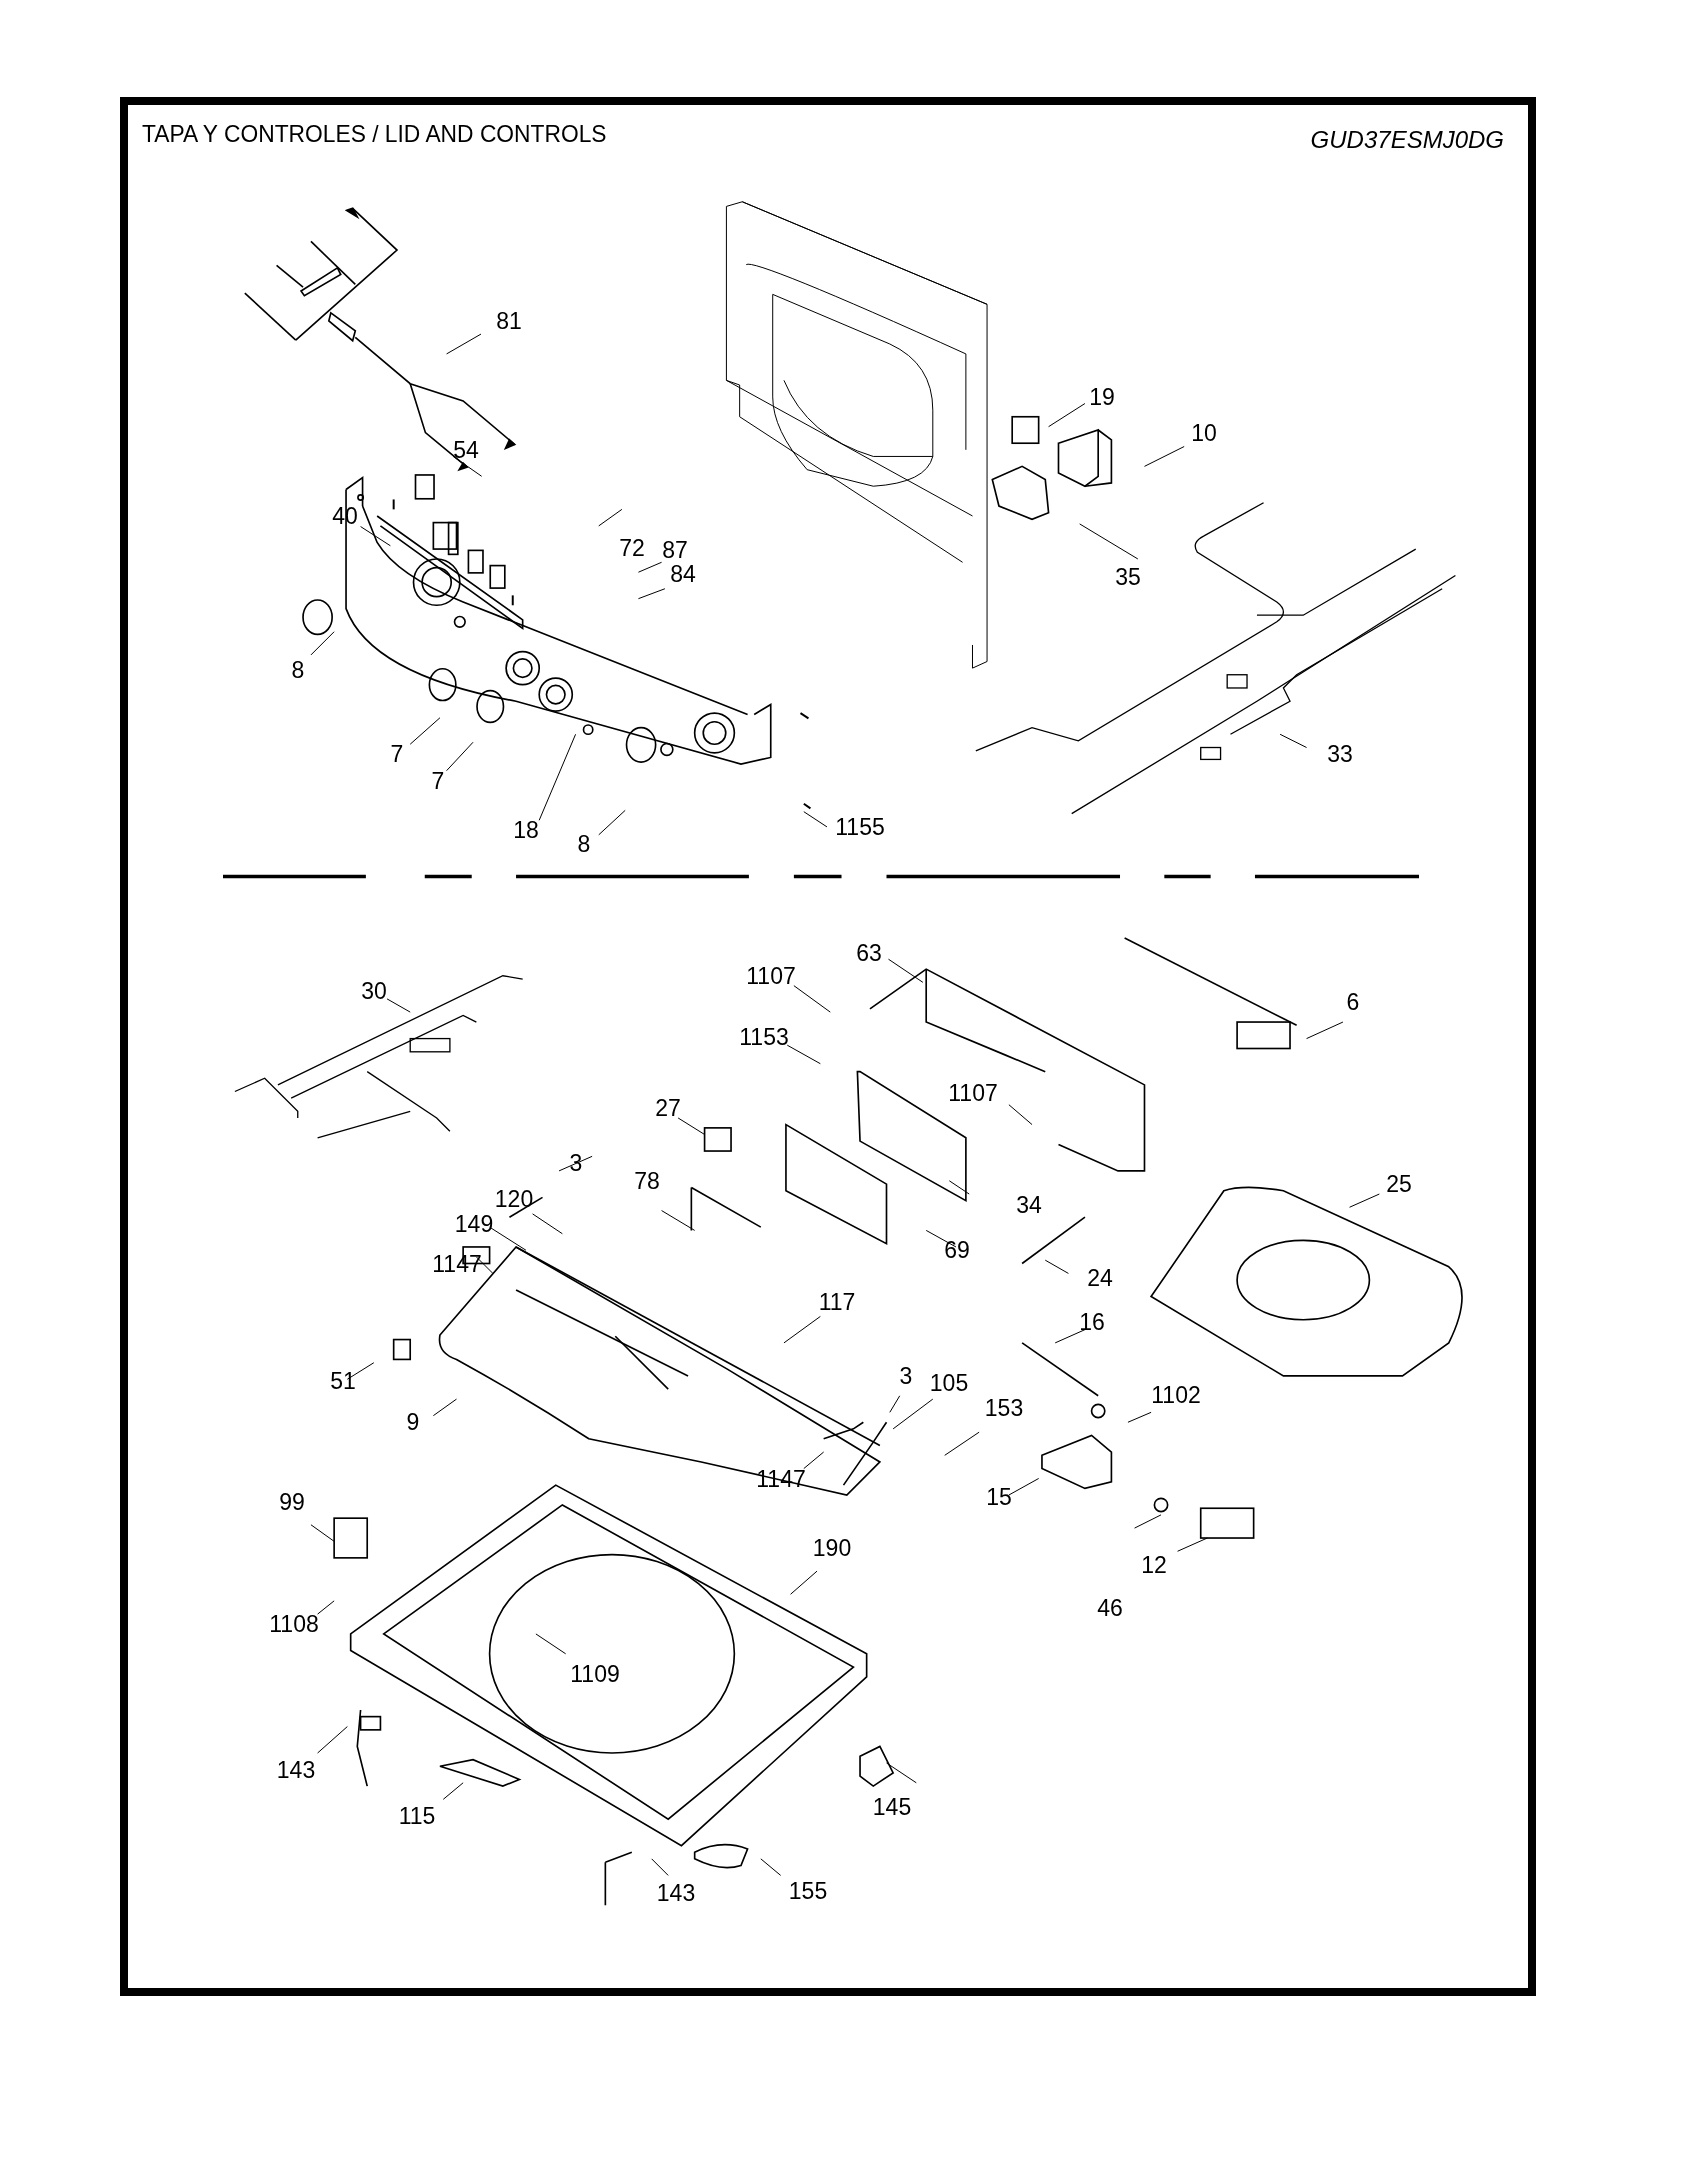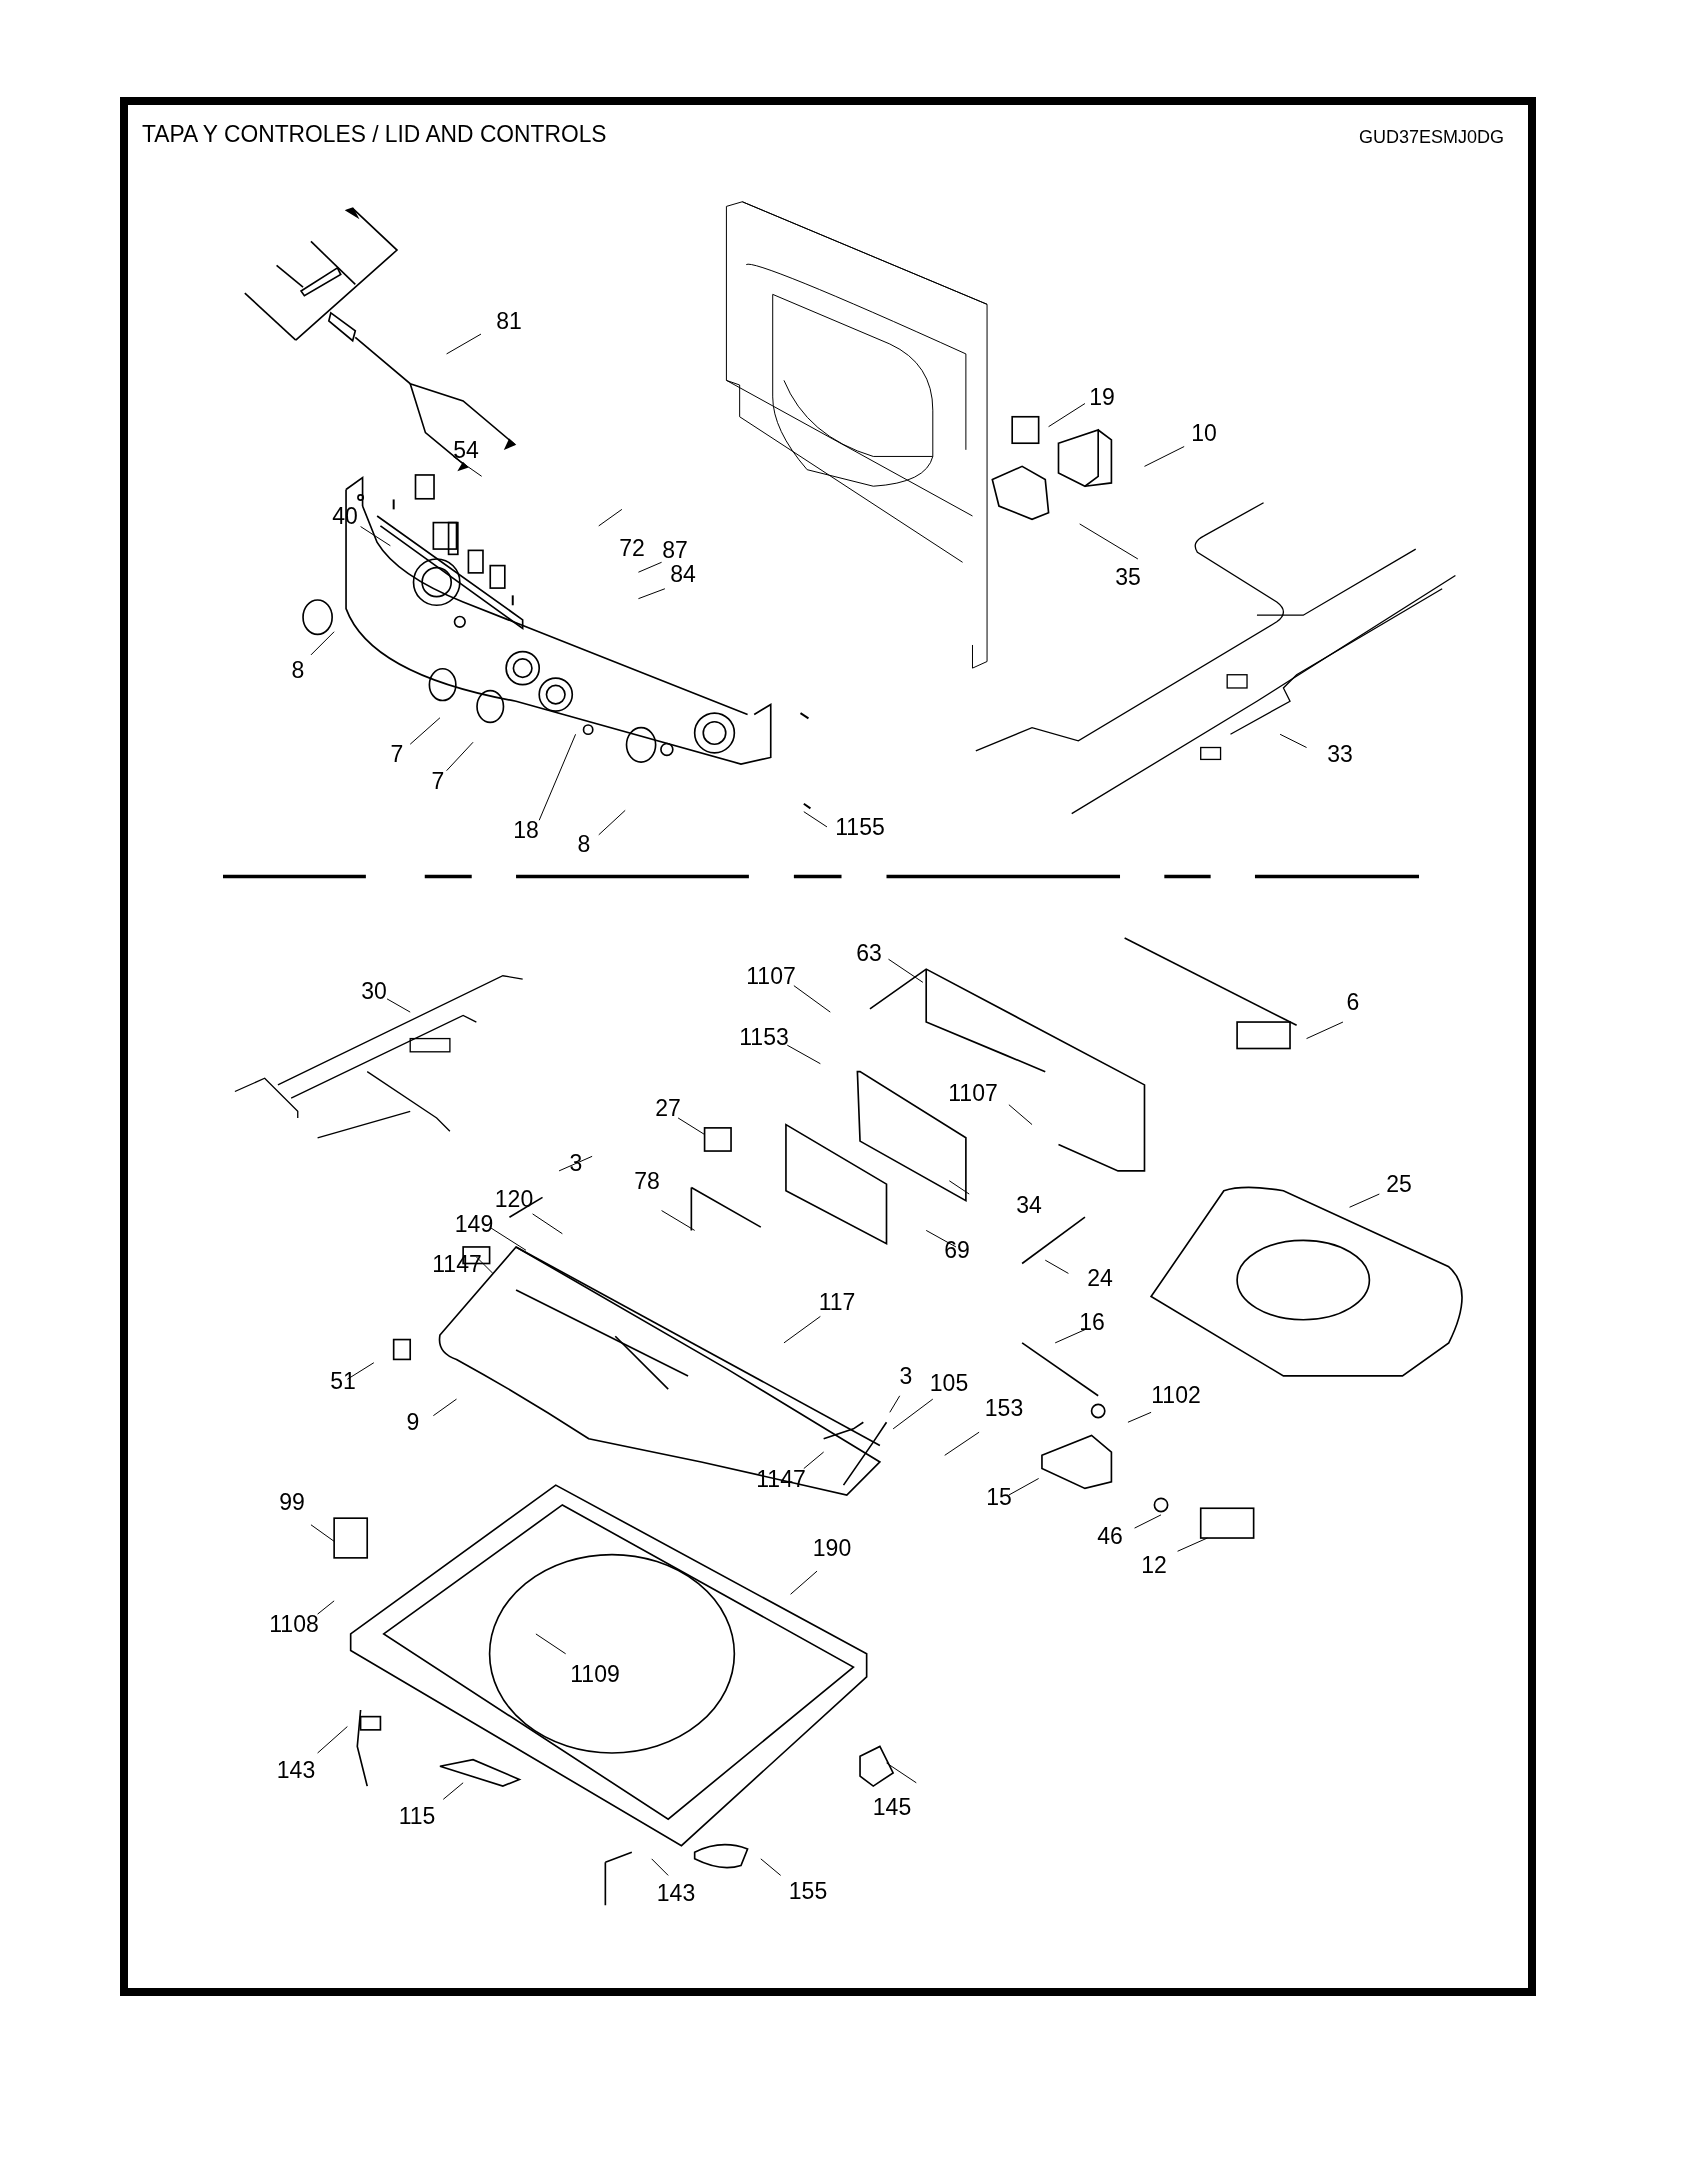--- a/index.html
+++ b/index.html
@@ -2,21 +2,21 @@
 <html style="font-size:10.6px"><head>
 <meta charset="utf-8">
 <style>
   html, body { margin:0; padding:0; background:#ffffff; }
   body { width:1687px; height:2183px; position:relative; overflow:hidden;
          font-family:"Liberation Sans", sans-serif; color:#000; }
   #frame { position:absolute; left:120px; top:97px; width:1400px; height:1883px;
            border:8px solid #000; box-sizing:content-box; }
   .hdr { position:absolute; font-size:24px; line-height:1; white-space:nowrap; }
   #title { left:142px; top:122px; transform:scaleX(0.95); transform-origin:left; }
-  #model { right:183px; top:128px; font-size:18px; }
+  #model { right:183px; top:128px; font-size:24px;font-style:italic; }
   svg#art { position:absolute; left:0; top:0; width:1687px; height:2183px; }
   .lbl { position:absolute; font-size:23px; line-height:1; white-space:nowrap;
          transform:translate(-50%,-50%); }
 </style>
 </head>
 <body>
 
 <div id="frame"></div>
 <div class="hdr" id="title">TAPA Y  CONTROLES / LID AND CONTROLS</div>
 <div class="hdr" id="model">GUD37ESMJ0DG</div>
@@ -325,21 +325,21 @@
 <div class="lbl" style="left:343px;top:1381px">51</div>
 <div class="lbl" style="left:413px;top:1422px">9</div>
 <div class="lbl" style="left:906px;top:1376px">3</div>
 <div class="lbl" style="left:949px;top:1383px">105</div>
 <div class="lbl" style="left:1004px;top:1408px">153</div>
 <div class="lbl" style="left:1176px;top:1395px">1102</div>
 <div class="lbl" style="left:781px;top:1479px">1147</div>
 <div class="lbl" style="left:999px;top:1497px">15</div>
 <div class="lbl" style="left:292px;top:1502px">99</div>
 <div class="lbl" style="left:832px;top:1548px">190</div>
-<div class="lbl" style="left:1110px;top:1536px">46</div>
+<div class="lbl" style="left:1110px;top:1608px">46</div>
 <div class="lbl" style="left:1154px;top:1565px">12</div>
 <div class="lbl" style="left:294px;top:1624px">1108</div>
 <div class="lbl" style="left:595px;top:1674px">1109</div>
 <div class="lbl" style="left:296px;top:1770px">143</div>
 <div class="lbl" style="left:892px;top:1807px">145</div>
 <div class="lbl" style="left:417px;top:1816px">115</div>
 <div class="lbl" style="left:676px;top:1893px">143</div>
 <div class="lbl" style="left:808px;top:1891px">155</div>
 
 

